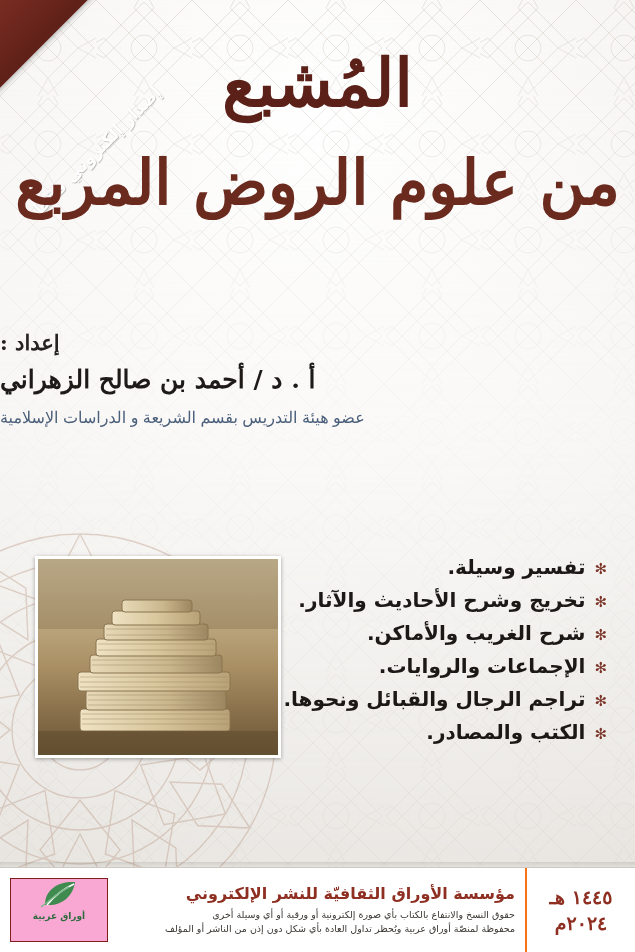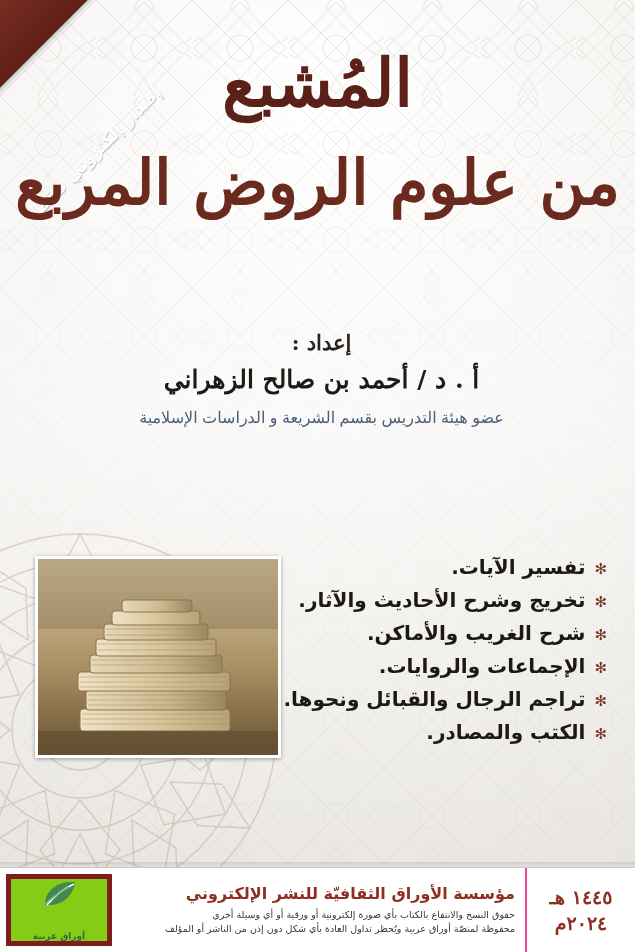--- a/index.html
+++ b/index.html
@@ -97,22 +97,22 @@
     color: #6b2a1e;
     font-weight: bold;
     direction: rtl;
   }
 
   
   .author-block {
     position: absolute;
     top: 330px;
     right: 0;
-    left: 8px;
-    text-align: center;
+    left: 0;
+    text-align: left;
     direction: rtl;
   }
   .prep-label {
     font-family: "DejaVu Serif", "Liberation Serif", serif;
     font-size: 21px;
     color: #26221f;
     font-weight: bold;
     margin-bottom: 10px;
   }
   .author-name {
@@ -198,21 +198,21 @@
     height: 6px;
     background: linear-gradient(180deg, rgba(0,0,0,.10), rgba(0,0,0,0));
   }
   .footer-date {
     flex: 0 0 108px;
     display: flex;
     flex-direction: column;
     align-items: center;
     justify-content: center;
     gap: 4px;
-    border-left: 2px solid #ec4899;
+    border-left: 2px solid #f97316;
     color: #8e2f22;
     font-family: "DejaVu Serif", "Liberation Serif", serif;
     font-size: 19px;
     font-weight: bold;
   }
   .footer-center {
     flex: 1 1 auto;
     display: flex;
     flex-direction: column;
     align-items: flex-start;
@@ -235,26 +235,26 @@
   }
   .footer-logo {
     flex: 0 0 118px;
     display: flex;
     align-items: center;
     justify-content: center;
   }
   .logo-box {
     width: 96px;
     height: 62px;
-    border: 5px solid #7f1d1d;
-    background: #84cc16;
+    border: 1px solid #7f1d1d;
+    background: #f9a8d4;
     display: flex;
     flex-direction: column;
     align-items: center;
-    justify-content: space-between;
+    justify-content: flex-start;
     gap: 2px;
   }
   .logo-mark svg { display:block; }
   .logo-text {
     font-family: "DejaVu Sans", sans-serif;
     font-size: 9px;
     color: #2f6b3e;
     font-weight: bold;
   }
 </style>
@@ -362,21 +362,21 @@
 
   <div class="author-block">
     <div class="prep-label">إعداد :</div>
     <div class="author-name">أ . د / أحمد بن صالح الزهراني</div>
     <div class="author-affil">عضو هيئة التدريس بقسم الشريعة و الدراسات الإسلامية</div>
   </div>
 
   <div class="features">
     <div class="feature-row">
       <span class="feature-bullet">✻</span>
-      <span class="feature-text">تفسير الآيات.</span>
+      <span class="feature-text">تفسير وسيلة.</span>
     </div>
     <div class="feature-row">
       <span class="feature-bullet">✻</span>
       <span class="feature-text">تخريج وشرح الأحاديث والآثار.</span>
     </div>
     <div class="feature-row">
       <span class="feature-bullet">✻</span>
       <span class="feature-text">شرح الغريب والأماكن.</span>
     </div>
     <div class="feature-row">

